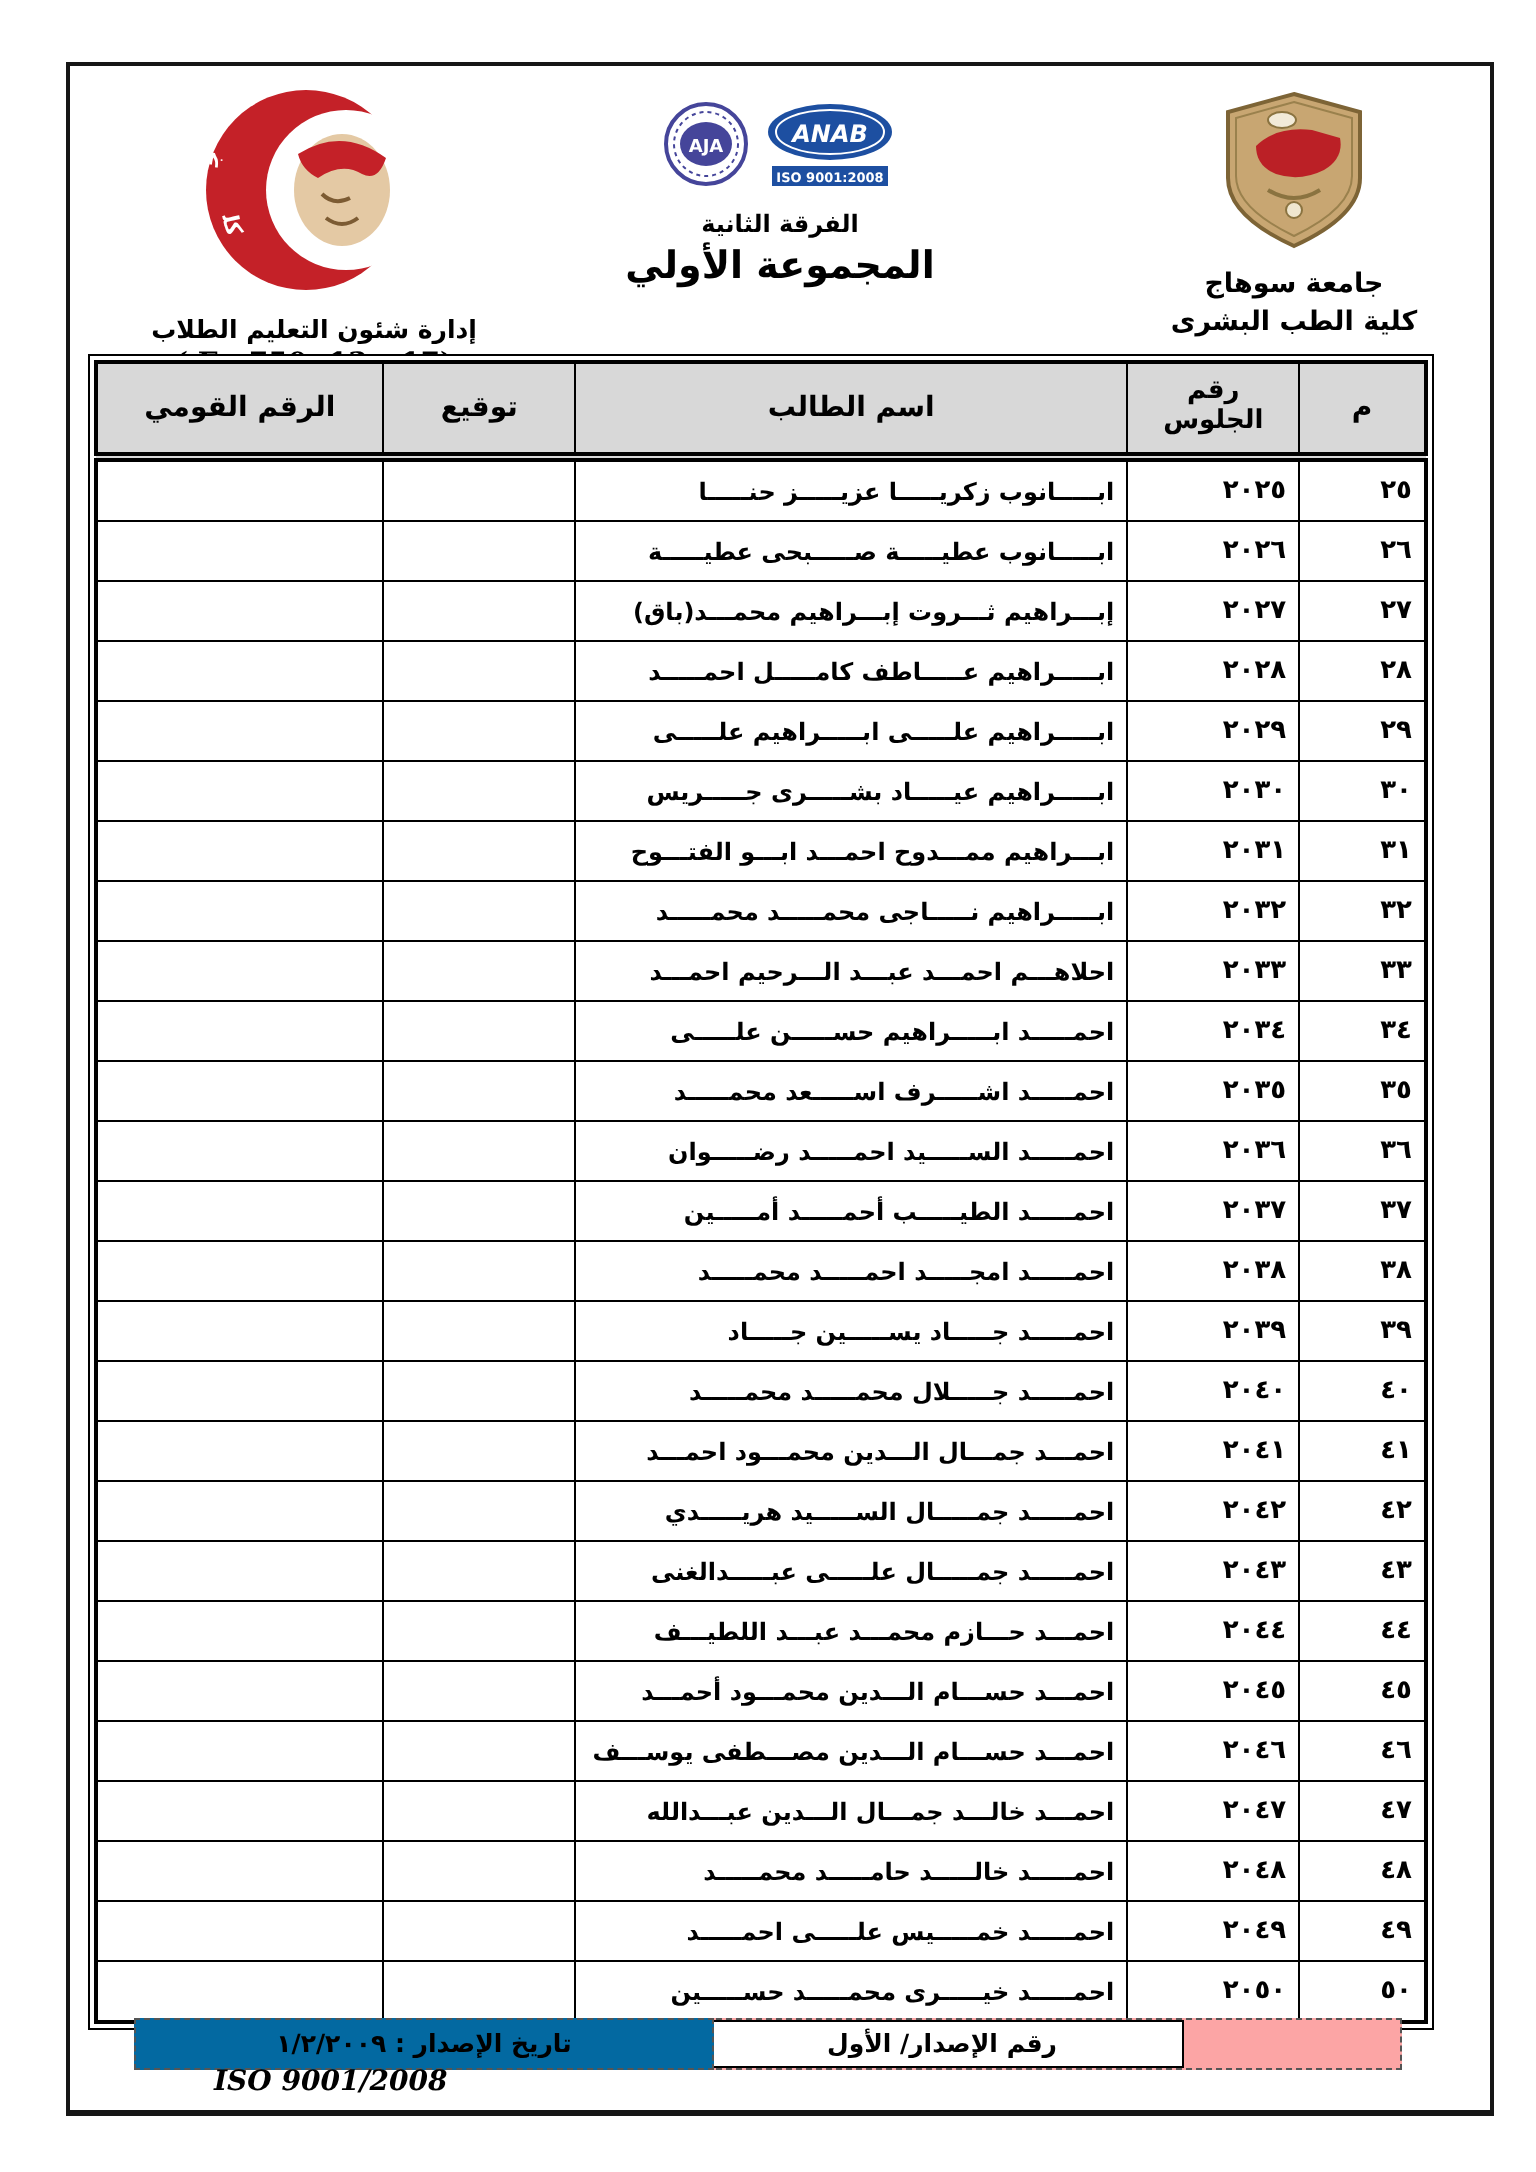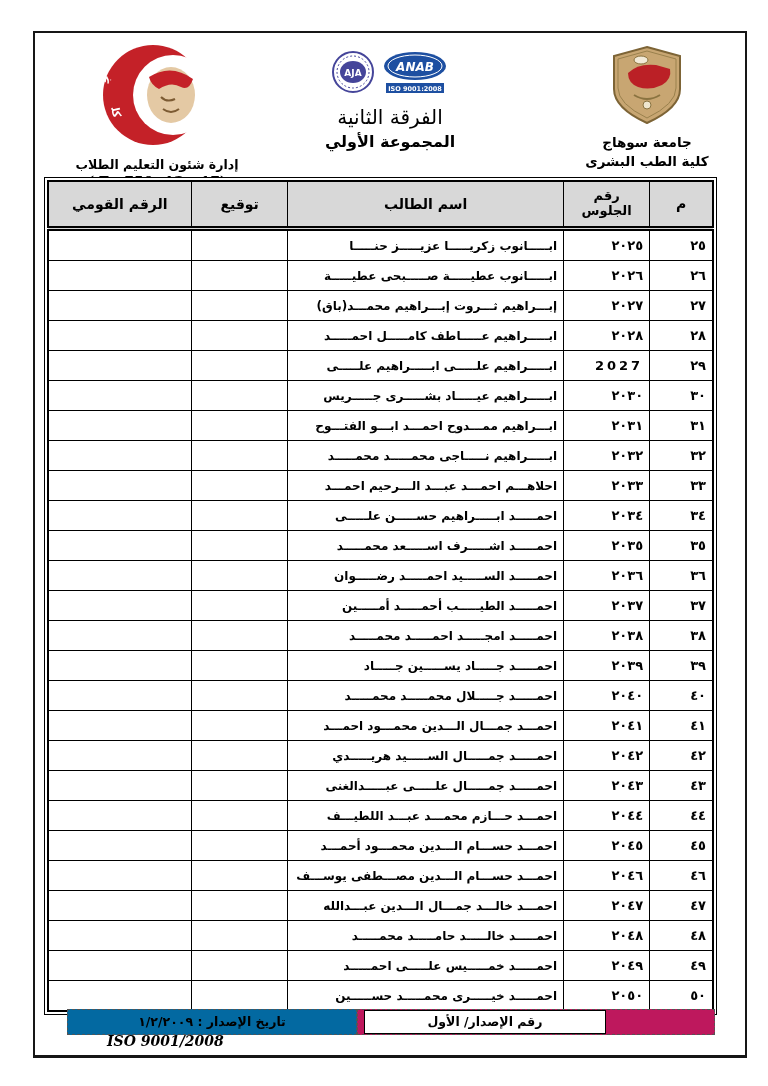--- a/index.html
+++ b/index.html
@@ -7,44 +7,44 @@
         font-family:"DejaVu Sans",sans-serif;color:#000;}
   .frame{position:absolute;left:33px;top:31px;width:710px;height:1022px;
          border:2px solid #161616;border-bottom-width:3px;background:#fff;}
 
   
   .hdr-right{position:absolute;right:14px;top:12px;width:168px;text-align:center;}
   .hdr-right .uni{font-weight:700;font-size:13.5px;line-height:1.4;margin-top:4px;}
   .hdr-center{position:absolute;left:50%;top:18px;transform:translateX(-50%);
               width:260px;text-align:center;}
   .logo-row{display:flex;justify-content:center;align-items:flex-start;gap:8px;}
-  .t-grade{font-weight:400;font-size:20px;margin-top:10px;}
+  .t-grade{font-weight:700;font-size:12px;margin-top:10px;}
   .t-year{font-weight:700;font-size:16px;margin-top:4px;}
-  .t-group{font-weight:700;font-size:16px;margin-top:3px;}
+  .t-group{font-weight:700;font-size:19px;margin-top:3px;}
   .hdr-left{position:absolute;left:22px;top:8px;width:200px;text-align:center;}
   .dept{font-weight:700;font-size:12.5px;margin-top:4px;}
   .fcode{font-weight:700;font-size:14px;font-family:"DejaVu Serif",serif;margin-top:2px;}
 
   
   .table-wrap{position:absolute;right:28px;top:144px;border:1px solid #000;padding:2px;background:#fff;}
   table{border-collapse:collapse;table-layout:fixed;border:2px solid #000;}
   col.w-serial{width:46px;} col.w-seat{width:86px;} col.w-name{width:276px;}
   col.w-sig{width:96px;} col.w-nid{width:144px;}
   th{background:#d8d8d8;border:1px solid #000;border-bottom:5px double #000;
      font-weight:700;font-size:14px;height:44px;vertical-align:middle;padding:0 4px;}
   th .two-line{line-height:1.15;font-size:13px;}
   td{border:1px solid #000;height:29px;padding:0 6px;vertical-align:middle;background:#fff;}
   td.c-serial{text-align:center;font-weight:700;font-size:13px;padding-left:40px;}
   td.c-seat{text-align:right;font-weight:700;font-size:13px;letter-spacing:3px;}
   td.c-name{text-align:right;font-weight:700;font-size:12px;white-space:nowrap;overflow:hidden;}
   td.c-sig,td.c-nid{background:#fff;}
 
   
-  .f-issue-box{position:absolute;top:976px;right:30px;width:356px;height:24px;
-               border:1px dashed #555;background:#be185d;}
+  .f-issue-box{position:absolute;top:976px;right:44px;width:356px;height:24px;
+               border:1px dashed #555;background:#fca5a5;}
   .f-issue-inner{position:absolute;top:0px;right:108px;width:240px;height:22px;
                  border:1px solid #000;text-align:center;line-height:22px;
                  font-weight:700;font-size:12.5px;background:#fff;}
   .f-date-box{position:absolute;top:976px;left:32px;width:288px;height:24px;
               border:1px dashed #555;text-align:center;line-height:24px;
               font-weight:700;font-size:12.5px;background:#0369a1;}
   .f-iso{position:absolute;top:1000px;left:72px;font-family:"DejaVu Serif",serif;
          font-weight:700;font-style:italic;font-size:14px;direction:ltr;}
 
   svg text{font-family:"DejaVu Sans",sans-serif;}
@@ -155,21 +155,21 @@
             </tr>
             <tr>
               <td class="c-serial">٢٨</td>
               <td class="c-seat">٢٠٢٨</td>
               <td class="c-name">ابـــــراهيم عـــــاطف كامـــــل احمـــــد</td>
               <td class="c-sig"></td>
               <td class="c-nid"></td>
             </tr>
             <tr>
               <td class="c-serial">٢٩</td>
-              <td class="c-seat">2027</td>
+              <td class="c-seat">٢٠٢٩</td>
               <td class="c-name">ابـــــراهيم علـــــى ابـــــراهيم علـــــى</td>
               <td class="c-sig"></td>
               <td class="c-nid"></td>
             </tr>
             <tr>
               <td class="c-serial">٣٠</td>
               <td class="c-seat">٢٠٣٠</td>
               <td class="c-name">ابـــــراهيم عيـــــاد بشـــــرى جـــــريس</td>
               <td class="c-sig"></td>
               <td class="c-nid"></td>

